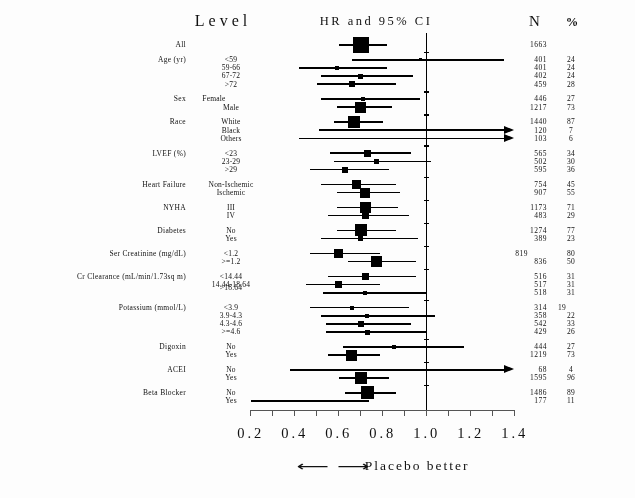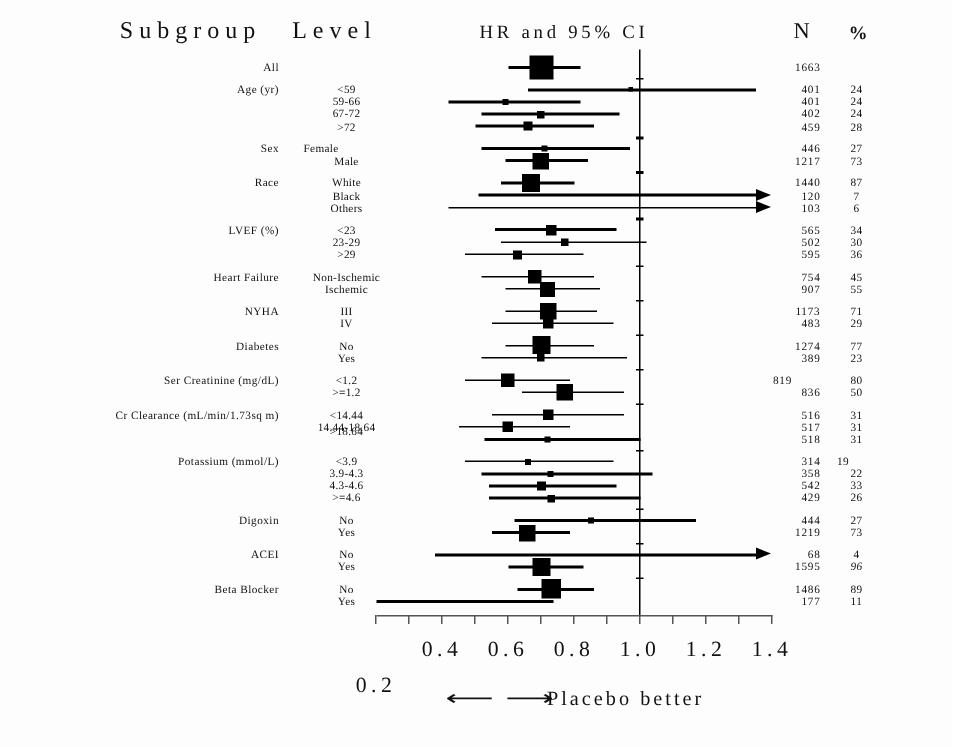--- a/index.html
+++ b/index.html
@@ -27,21 +27,20 @@
   .footer{font-size:13.5px;letter-spacing:2px;white-space:nowrap;display:flex;align-items:center;justify-content:center;}
   .footer .arr{font-family:"DejaVu Sans",sans-serif;font-size:14px;letter-spacing:0;transform:scaleX(1.6);display:inline-block;}
   .footer .arr-left{margin:0 10px 0 2px;}
   .footer .arr-right{margin:0 2px 0 10px;}
 </style>
 </head>
 <body>
 
 <div id="canvas">
 
-  <div class="abs hdr-big" style="left:62px;top:12px;width:130px;">Subgroup</div>
   <div class="abs hdr-big" style="left:192px;top:12px;width:62px;">Level</div>
   <div class="abs hdr-ci" style="left:300px;top:14px;width:152px;">HR and 95% CI</div>
   <div class="abs hdr-n" style="left:515px;top:13px;width:40px;">N</div>
   <div class="abs hdr-pct" style="left:558px;top:15px;width:28px;">%</div>
 
   <div id="plot">
       <div class="abs grp-label" style="left: 16px; width: 170px; top: 40.2px;">All</div>
       <div class="abs ci-line" style="left: 338.7px; width: 48.4px; top: 44.15px;"></div>
       <div class="abs marker" style="left: 352.7px; top: 37px; width: 16px; height: 16px;"></div>
       <div class="abs n-val" style="left: 507px; width: 40px; top: 40.2px;">1663</div>
@@ -243,21 +242,21 @@
       <div class="abs axis-tick" style="left: 316.15px; top: 409.5px;"></div>
       <div class="abs axis-tick" style="left: 338.15px; top: 409.5px;"></div>
       <div class="abs axis-tick" style="left: 360.15px; top: 409.5px;"></div>
       <div class="abs axis-tick" style="left: 382.15px; top: 409.5px;"></div>
       <div class="abs axis-tick" style="left: 404.15px; top: 409.5px;"></div>
       <div class="abs axis-tick" style="left: 426.15px; top: 409.5px;"></div>
       <div class="abs axis-tick" style="left: 448.15px; top: 409.5px;"></div>
       <div class="abs axis-tick" style="left: 470.15px; top: 409.5px;"></div>
       <div class="abs axis-tick" style="left: 492.15px; top: 409.5px;"></div>
       <div class="abs axis-tick" style="left: 514.15px; top: 409.5px;"></div>
-      <div class="abs tick-label" style="left: 220.7px; width: 60px; top: 449px; text-align: center;">0.2</div>
+      <div class="abs tick-label" style="left: 220.7px; width: 60px; top: 425px; text-align: center;">0.2</div>
       <div class="abs tick-label" style="left: 264.7px; width: 60px; top: 425px;">0.4</div>
       <div class="abs tick-label" style="left: 308.7px; width: 60px; top: 425px;">0.6</div>
       <div class="abs tick-label" style="left: 352.7px; width: 60px; top: 425px;">0.8</div>
       <div class="abs tick-label" style="left: 396.7px; width: 60px; top: 425px;">1.0</div>
       <div class="abs tick-label" style="left: 440.7px; width: 60px; top: 425px;">1.2</div>
       <div class="abs tick-label" style="left: 484.7px; width: 60px; top: 425px;">1.4</div>
     </div>
 
   <div class="abs footer" style="left:100px;top:458px;width:570px;">
     <span class="arr arr-left">⟵</span>

